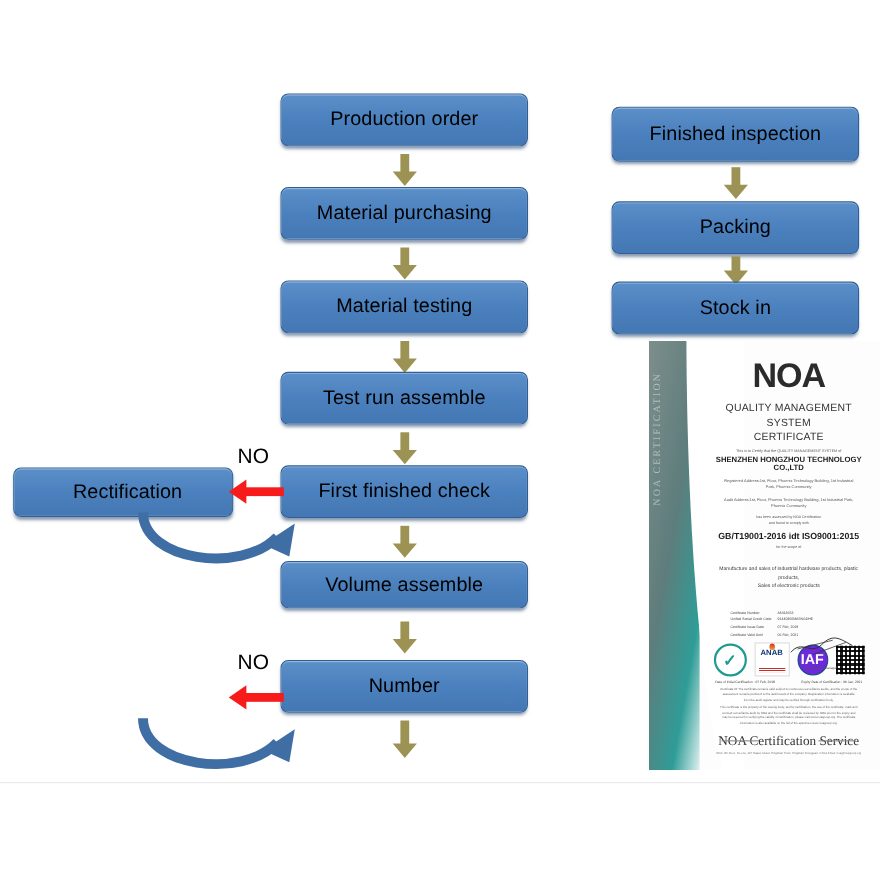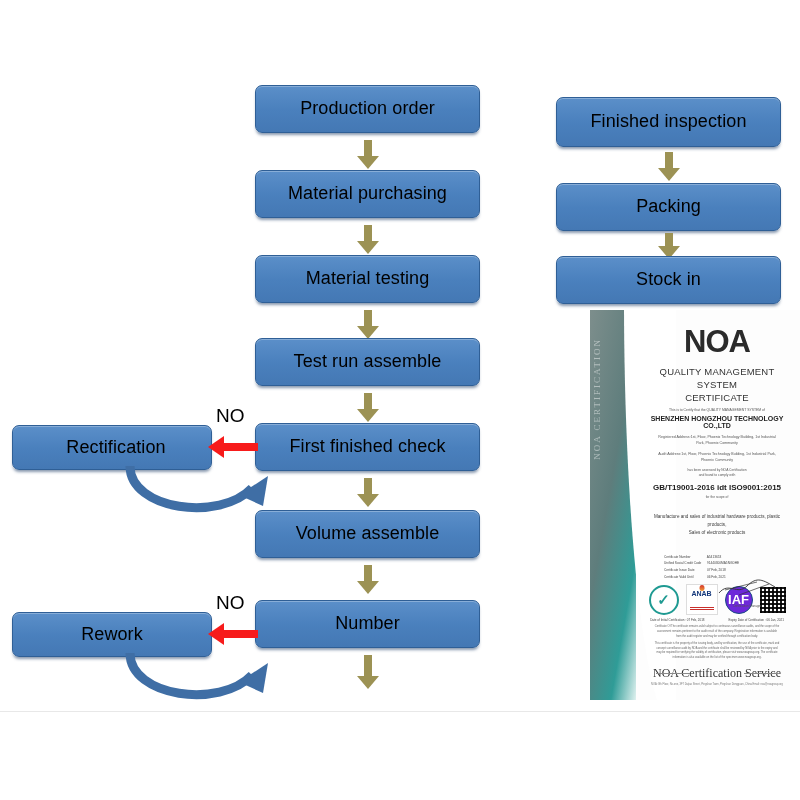--- a/index.html
+++ b/index.html
@@ -366,21 +366,21 @@
 
   <div class="pbox" style="left:255px; top:423px; width:225px; height:48px;">
     <span>First finished check</span>
   </div>
 
   <div class="down-arrow" style="left:355px; top:478px; height:29px;">
     <div class="shaft" style="height:17px;"></div>
     <div class="head" style="top:16px;"></div>
   </div>
 
-  <div class="pbox" style="left:255px; top:510px; width:225px; height:48px;">
+  <div class="pbox" style="left:255px; top:510px; width:225px; height:43px;">
     <span>Volume assemble</span>
   </div>
 
   <div class="down-arrow" style="left:355px; top:565px; height:29px;">
     <div class="shaft" style="height:17px;"></div>
     <div class="head" style="top:16px;"></div>
   </div>
 
   <div class="pbox" style="left:255px; top:600px; width:225px; height:48px;">
     <span>Number</span>
@@ -402,23 +402,20 @@
 
   <div class="edge-label" style="left:216px; top:405px;">
     <span>NO</span>
   </div>
 
   <svg class="curve-arrow" style="left:100px; top:462px;" width="190" height="60" viewBox="0 0 190 60">
     <path d="M 30 4 C 30 48, 120 60, 152 26" fill="none" stroke="#3f6ea5" stroke-width="9" stroke-linecap="butt"></path>
     <polygon points="139,33 168,14 163,44" fill="#3f6ea5"></polygon>
   </svg>
 
-  <div class="pbox" style="left:12px; top:612px; width:200px; height:45px;">
-    <span>Rework</span>
-  </div>
 
   <div class="left-arrow" style="left:208px; top:623px; width:50px;">
     <div class="shaft" style="width:36px;"></div>
     <div class="head"></div>
   </div>
 
   <div class="edge-label" style="left:216px; top:592px;">
     <span>NO</span>
   </div>
 

